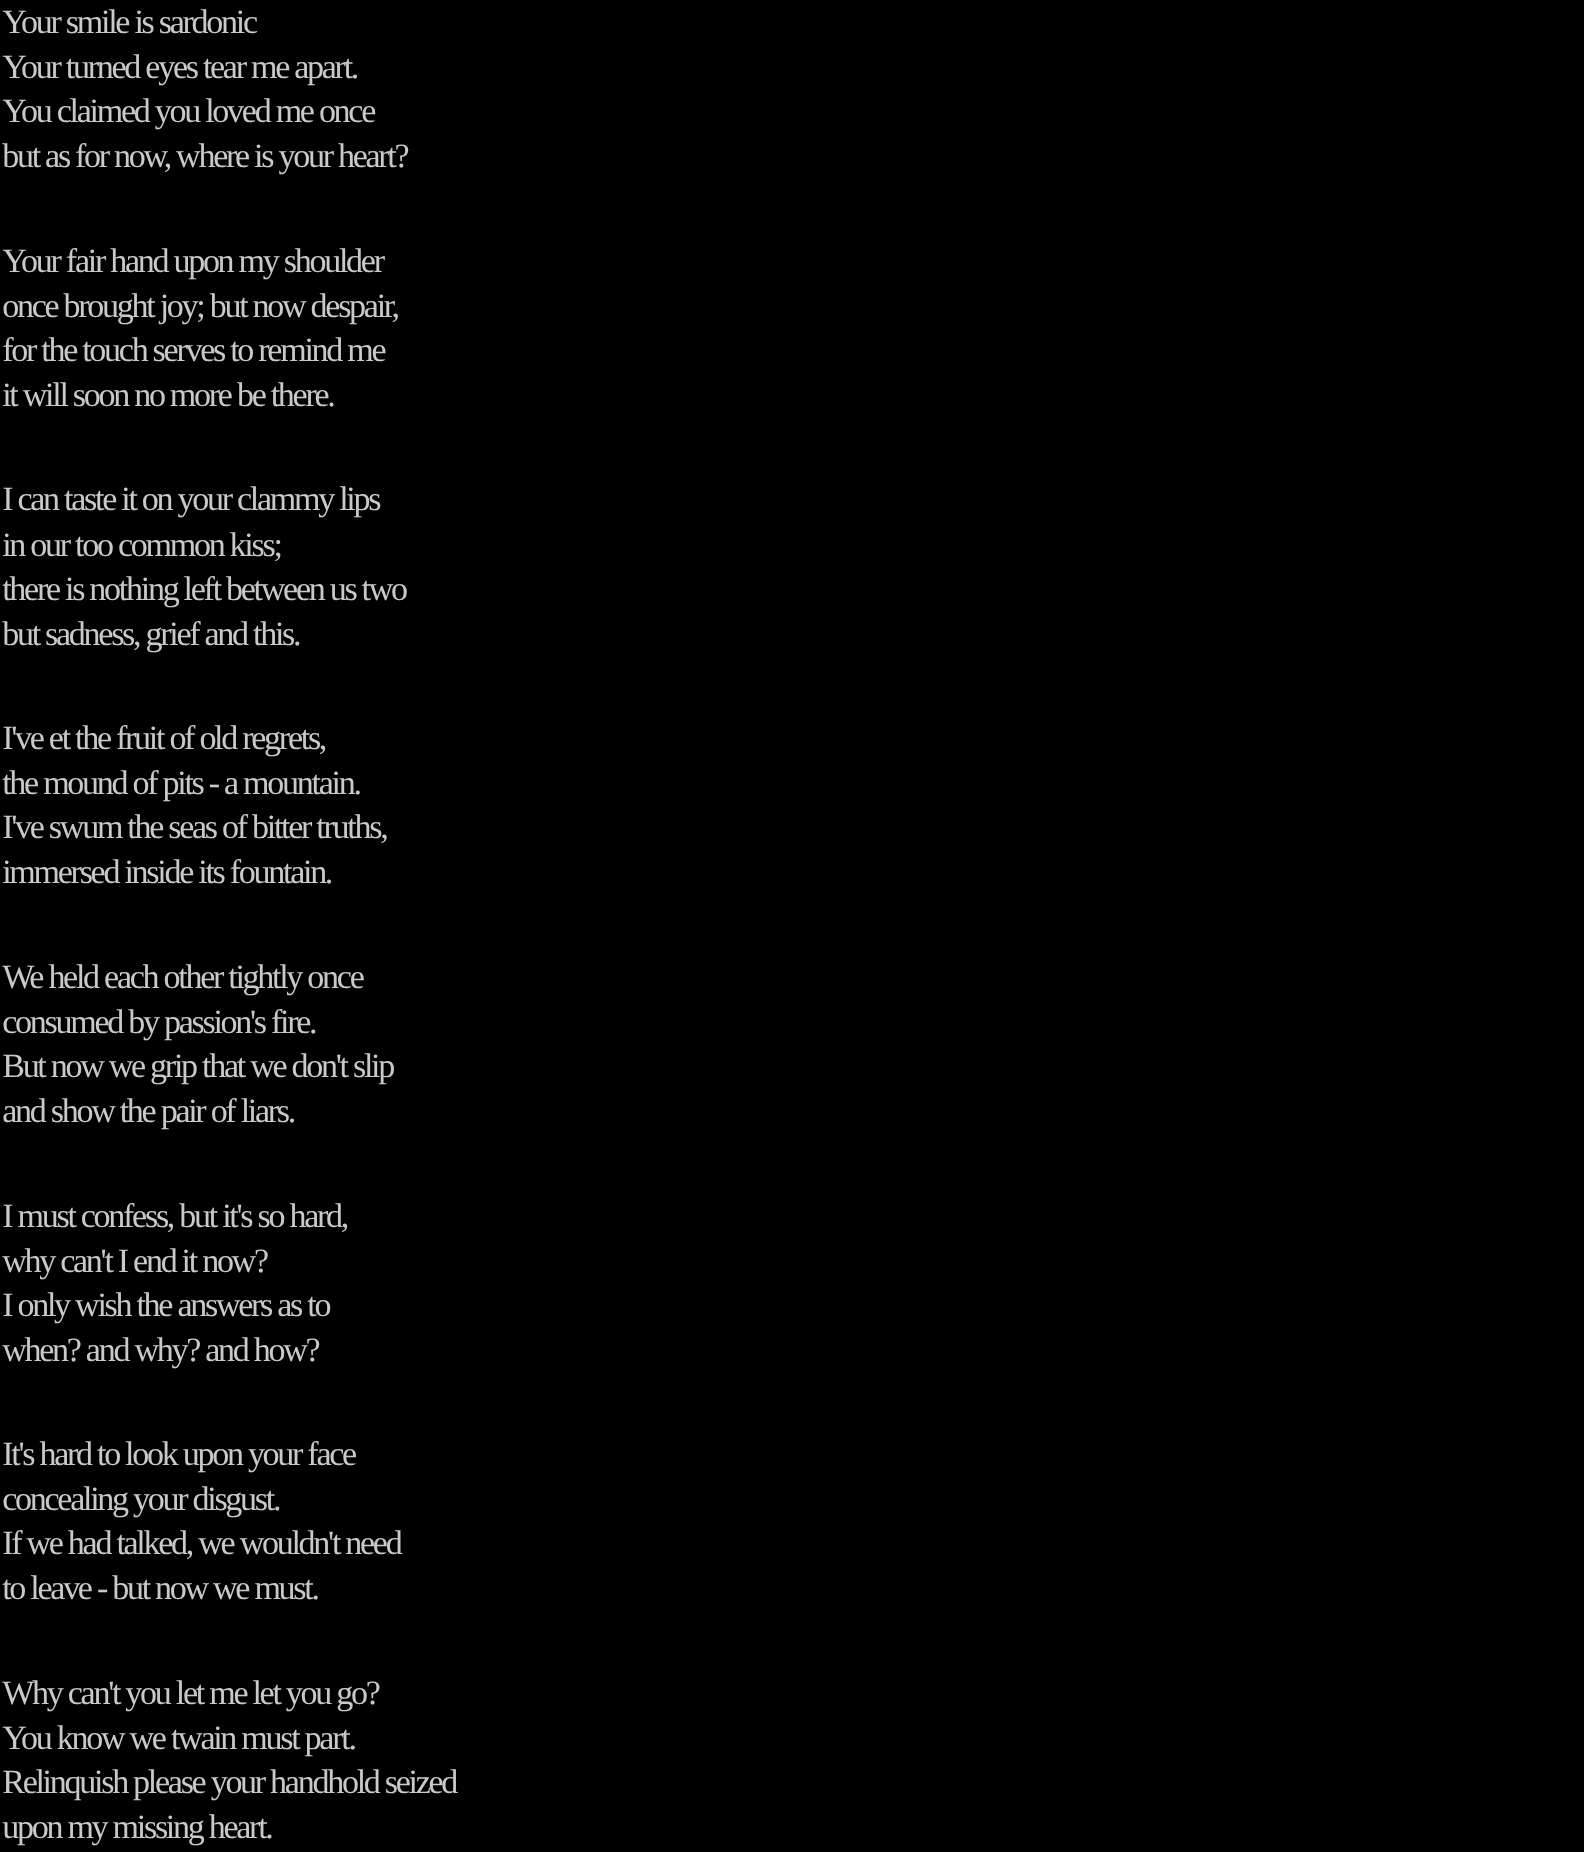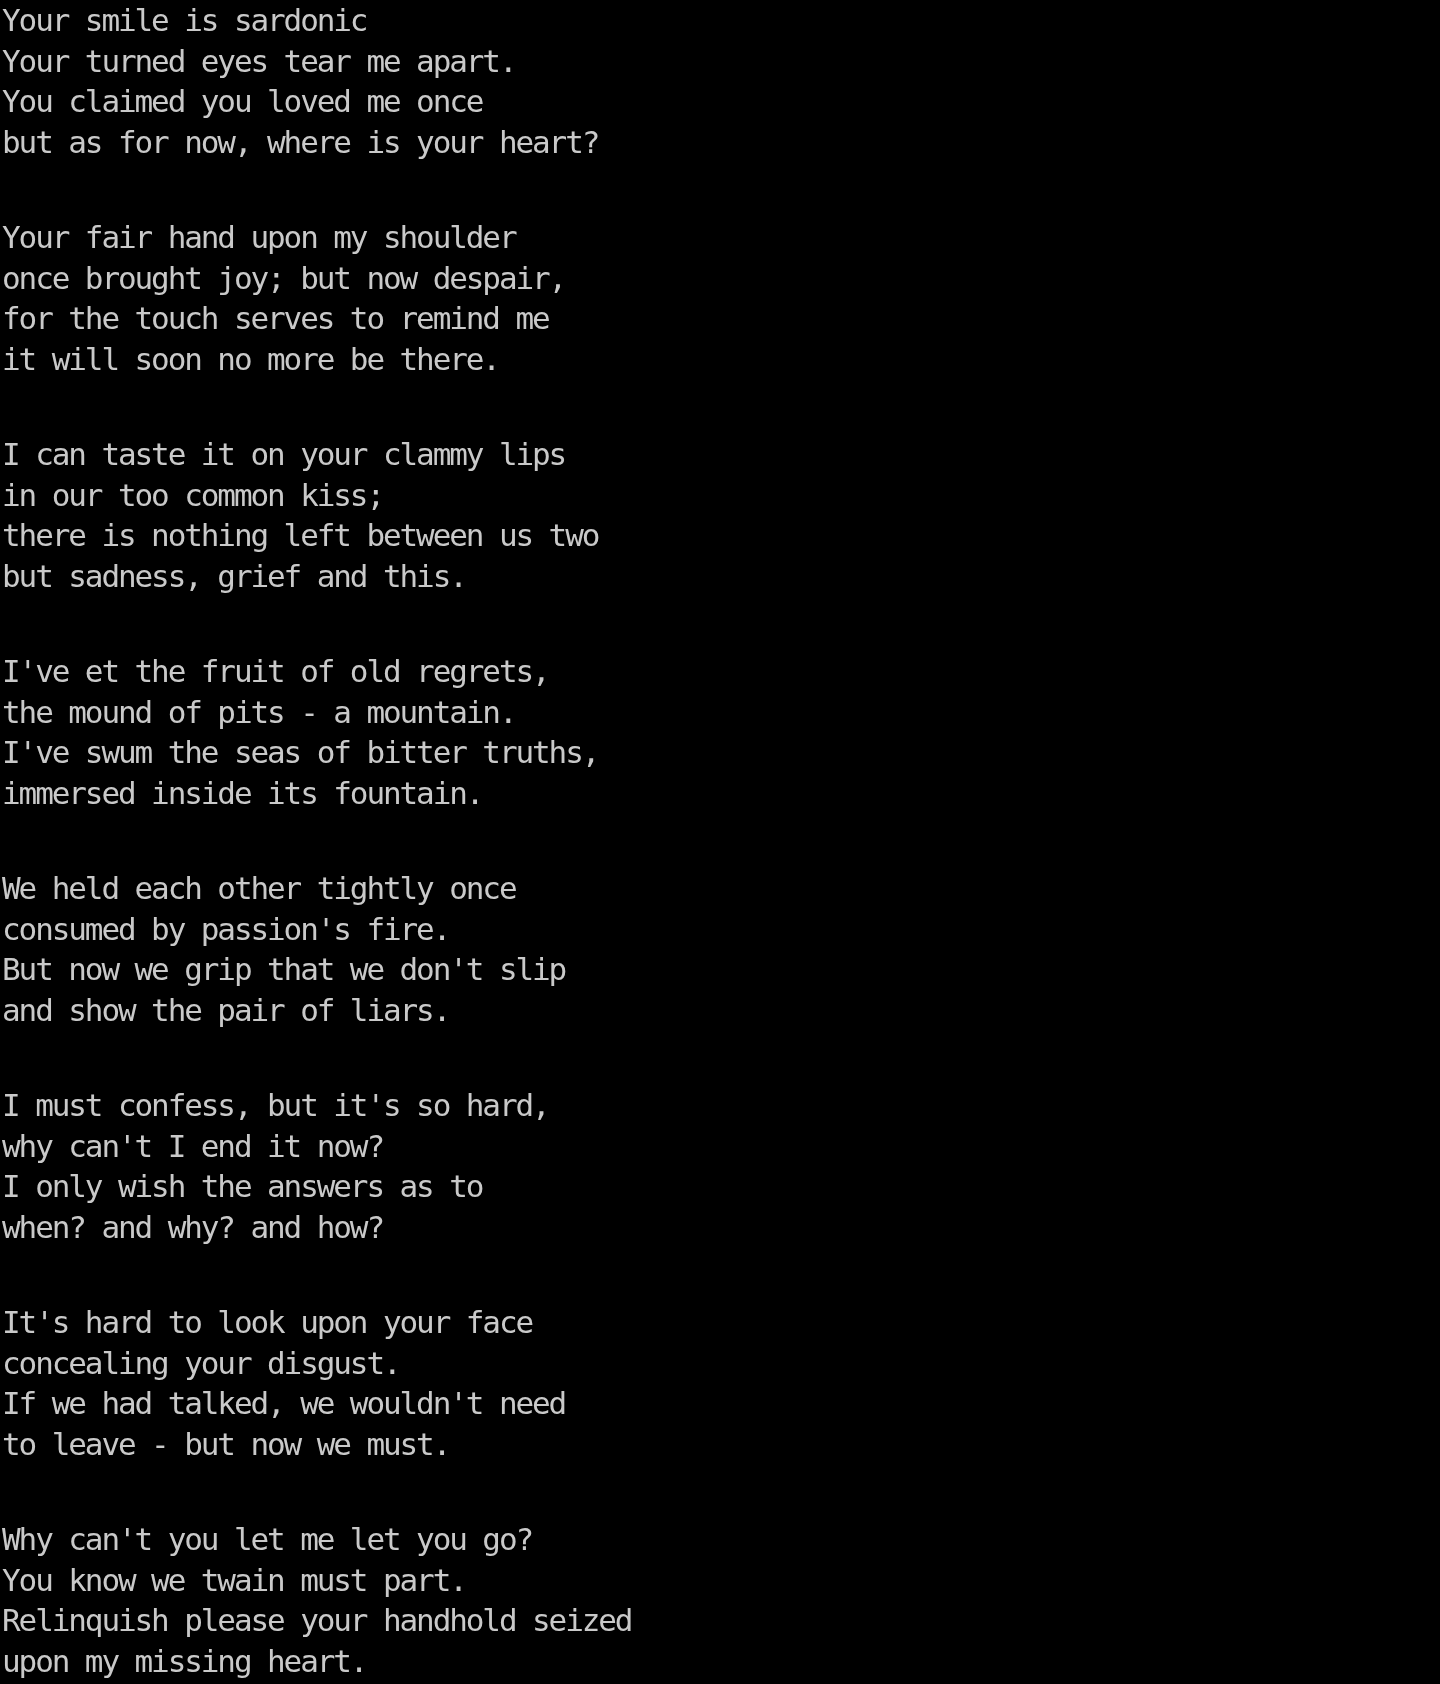--- a/index.html
+++ b/index.html
@@ -33,20 +33,21 @@
     margin: 0 0 55px 0;
     padding: 0;
   }
   .stanza:last-child {
     margin-bottom: 0;
   }
   .line {
     height: 40.5px;
     line-height: 40.5px;
     white-space: pre;
+    font-family: Liberation Serif, serif;
   }
 </style>
 </head>
 <body style="background: rgb(0, 0, 0);">
 
 <main class="screen" style="background: rgb(0, 0, 0);">
   <div class="poem" style="color: rgb(201, 201, 201);"><div class="stanza"><div class="line">Your smile is sardonic</div><div class="line">Your turned eyes tear me apart.</div><div class="line">You claimed you loved me once</div><div class="line">but as for now, where is your heart?</div></div><div class="stanza"><div class="line">Your fair hand upon my shoulder</div><div class="line">once brought joy; but now despair,</div><div class="line">for the touch serves to remind me</div><div class="line">it will soon no more be there.</div></div><div class="stanza"><div class="line">I can taste it on your clammy lips</div><div class="line">in our too common kiss;</div><div class="line">there is nothing left between us two</div><div class="line">but sadness, grief and this.</div></div><div class="stanza"><div class="line">I've et the fruit of old regrets,</div><div class="line">the mound of pits - a mountain.</div><div class="line">I've swum the seas of bitter truths,</div><div class="line">immersed inside its fountain.</div></div><div class="stanza"><div class="line">We held each other tightly once</div><div class="line">consumed by passion's fire.</div><div class="line">But now we grip that we don't slip</div><div class="line">and show the pair of liars.</div></div><div class="stanza"><div class="line">I must confess, but it's so hard,</div><div class="line">why can't I end it now?</div><div class="line">I only wish the answers as to</div><div class="line">when? and why? and how?</div></div><div class="stanza"><div class="line">It's hard to look upon your face</div><div class="line">concealing your disgust.</div><div class="line">If we had talked, we wouldn't need</div><div class="line">to leave - but now we must.</div></div><div class="stanza"><div class="line">Why can't you let me let you go?</div><div class="line">You know we twain must part.</div><div class="line">Relinquish please your handhold seized</div><div class="line">upon my missing heart.</div></div></div>
 </main>
 
 </body></html>

